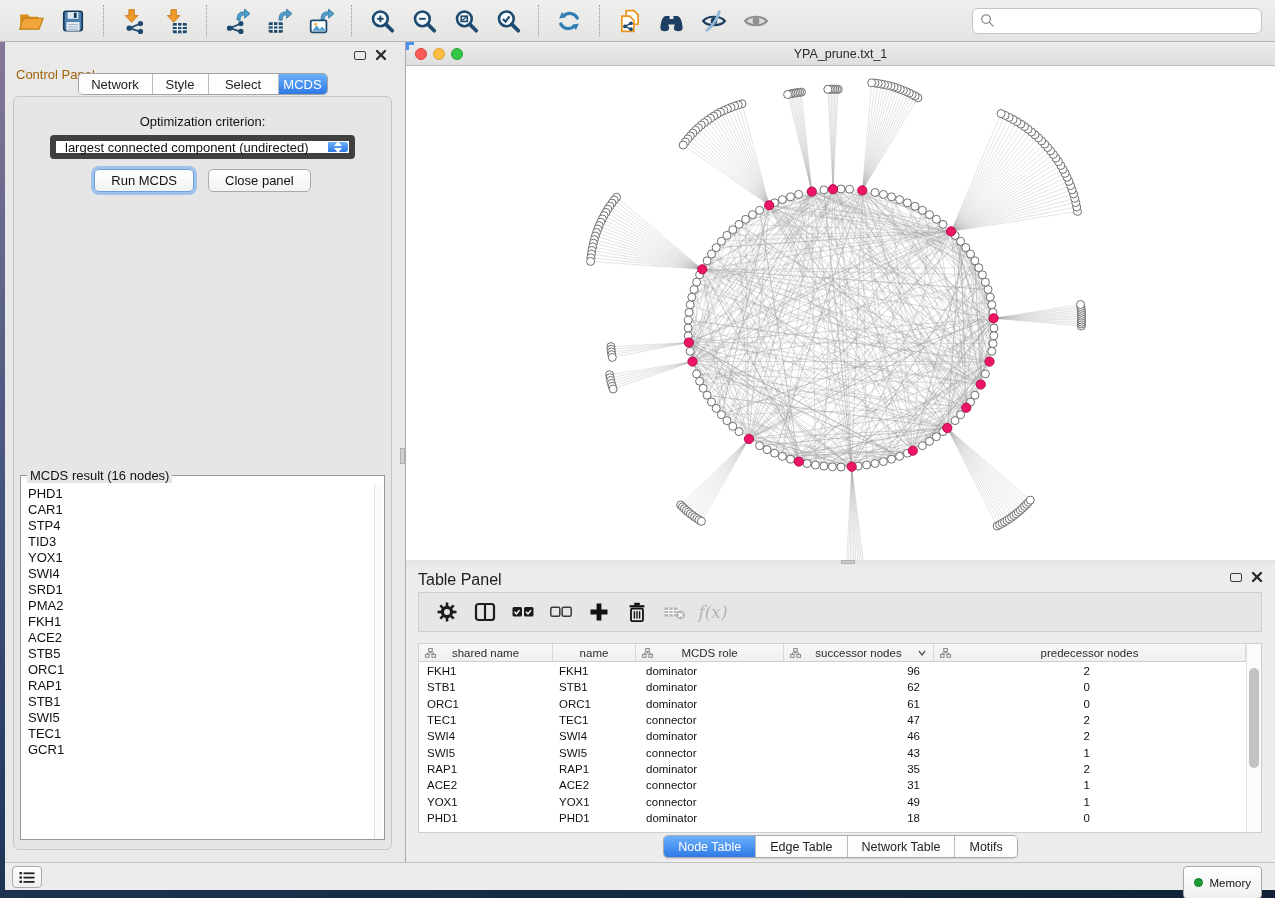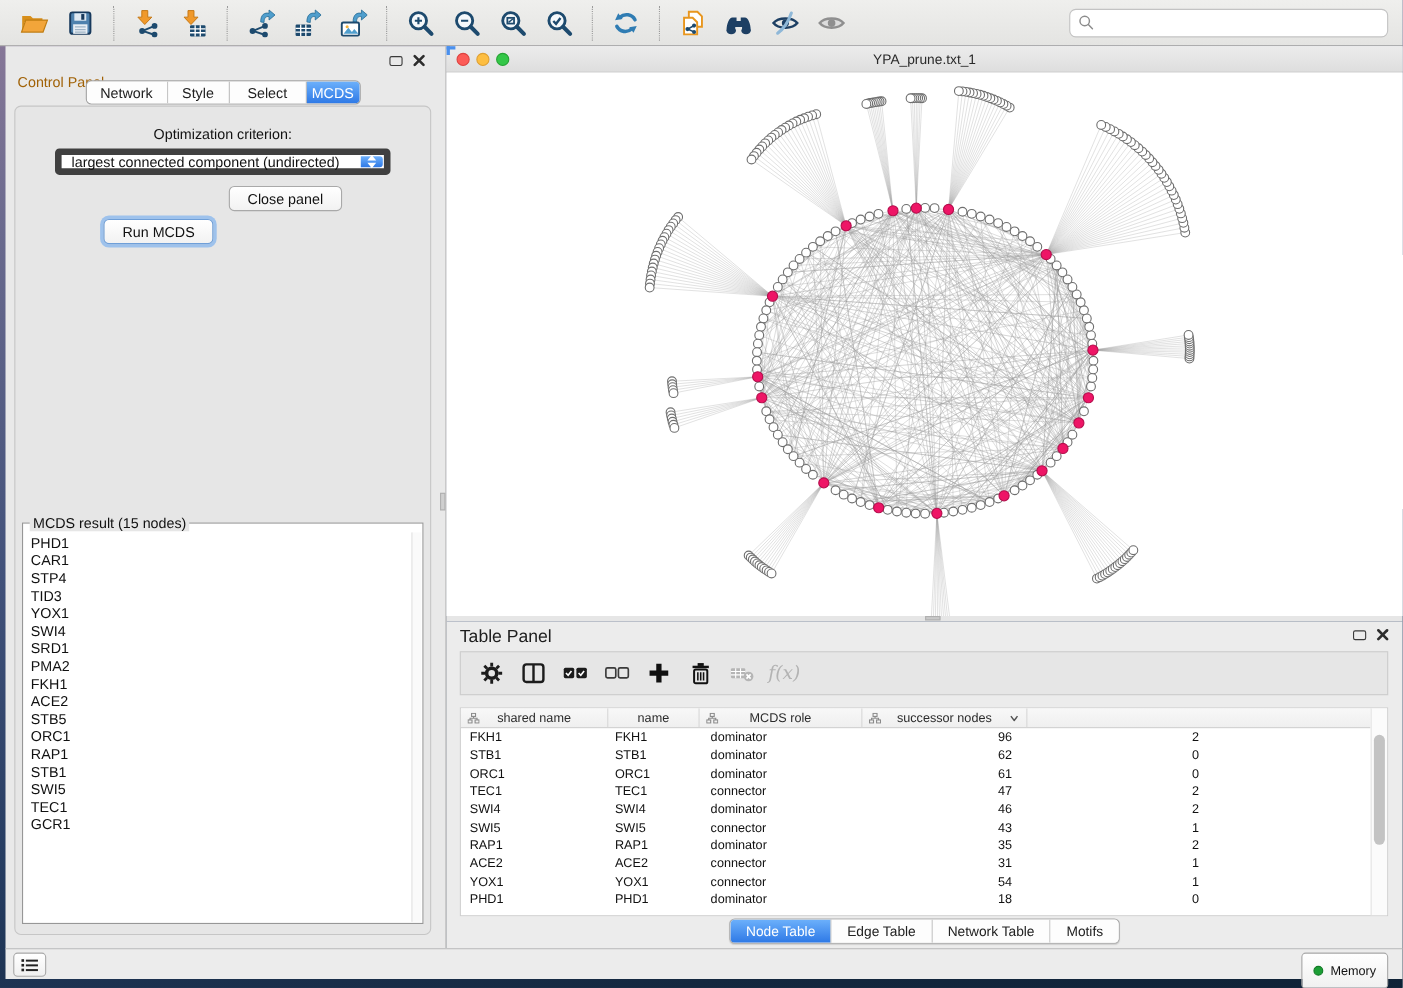--- a/index.html
+++ b/index.html
@@ -40,21 +40,21 @@
   .criterion { position:absolute; left:36px; right:36px; top:38px; height:24px; background:#fff;
     border:6px solid #404040; border-radius:4px; font-size:13px; color:#111;
     display:flex; align-items:center; padding-left:9px; }
   .criterion .stepper { position:absolute; right:1px; top:1px; bottom:1px; width:20px; border-radius:0 3px 3px 0;
     background:linear-gradient(#6fb1fc,#2e79e6); display:flex; flex-direction:column; align-items:center; justify-content:center; gap:2px; }
   .stepper .up { width:0; height:0; border-left:4px solid transparent; border-right:4px solid transparent; border-bottom:5px solid #fff; }
   .stepper .down { width:0; height:0; border-left:4px solid transparent; border-right:4px solid transparent; border-top:5px solid #fff; }
   .btn-row { position:absolute; top:72px; left:0; right:0; display:flex; justify-content:center; gap:14px; }
   .mac-btn { height:23px; padding:0 16px; background:linear-gradient(#ffffff,#f2f2f2); border:1px solid #a9a9a9;
     border-radius:5px; font-size:13px; color:#111; display:flex; align-items:center; }
-  .mac-btn.focused { box-shadow:0 0 0 3px rgba(120,175,240,.65); border-color:#6f9fd8;margin-top:30px; }
+  .mac-btn.focused { box-shadow:0 0 0 3px rgba(120,175,240,.65); border-color:#6f9fd8; }
 
   .mcds-fieldset { position:absolute; left:6px; right:6px; top:371px; bottom:9px;
     border:1px solid #979797; background:#fff; }
   .mcds-fieldset legend { font-size:13px; color:#111; margin-left:6px; padding:0 3px; background:#e6e6e6; }
   .mcds-list { position:absolute; left:1px; right:10px; top:2px; bottom:1px; overflow:hidden;
     font-size:13px; color:#111; padding:1px 0 0 6px; }
   .mcds-item { line-height:16px; }
   .mcds-scroll { position:absolute; right:1px; top:1px; bottom:1px; width:9px; background:#fafafa; border-left:1px solid #e2e2e2; }
 
   
@@ -316,21 +316,21 @@
           <span class="up"></span>
           <span class="down"></span>
         </span>
     </div>
     <div class="btn-row">
       <div class="mac-btn focused">Run MCDS</div>
       <div class="mac-btn">Close panel</div>
     </div>
 
     <fieldset class="mcds-fieldset">
-      <legend>MCDS result (15 nodes)</legend>
+      <legend>MCDS result (16 nodes)</legend>
       <div class="mcds-list">
           <div class="mcds-item">PHD1</div>
           <div class="mcds-item">CAR1</div>
           <div class="mcds-item">STP4</div>
           <div class="mcds-item">TID3</div>
           <div class="mcds-item">YOX1</div>
           <div class="mcds-item">SWI4</div>
           <div class="mcds-item">SRD1</div>
           <div class="mcds-item">PMA2</div>
           <div class="mcds-item">FKH1</div>
@@ -1364,20 +1364,31 @@
               <rect x="0.5" y="6.5" width="3.6" height="2.8"></rect>
               <rect x="6.9" y="6.5" width="3.6" height="2.8"></rect>
               <path d="M5.5 3.3 v1.6 M2.3 6.5 v-1.6 h6.4 v1.6"></path>
             </g>
           </svg>
         <span>successor nodes</span>
         <svg class="sortchev" width="8" height="6" viewBox="0 0 8 6">
             <path d="M1 1 L4 5 L7 1" fill="none" stroke="#555" stroke-width="1.3"></path>
           </svg>
       </div>
+      <div class="nt-hcell" style="flex:1">
+        <svg class="orgicon" width="11" height="10" viewBox="0 0 11 10">
+            <g fill="none" stroke="#8a8a8a" stroke-width="1">
+              <rect x="3.7" y="0.5" width="3.6" height="2.8"></rect>
+              <rect x="0.5" y="6.5" width="3.6" height="2.8"></rect>
+              <rect x="6.9" y="6.5" width="3.6" height="2.8"></rect>
+              <path d="M5.5 3.3 v1.6 M2.3 6.5 v-1.6 h6.4 v1.6"></path>
+            </g>
+          </svg>
+        <span style="position:absolute;left:0;right:180px;text-align:center;width:auto;min-width:100%;position:static;">predecessor nodes</span>
+      </div>
     </div>
     <div class="nt-body">
         <div class="nt-row">
           <div class="nt-cell c0">FKH1</div>
           <div class="nt-cell c1">FKH1</div>
           <div class="nt-cell c2">dominator</div>
           <div class="nt-cell c3">96</div>
           <div class="nt-cell c4">2</div>
         </div>
         <div class="nt-row">
@@ -1426,21 +1437,21 @@
           <div class="nt-cell c0">ACE2</div>
           <div class="nt-cell c1">ACE2</div>
           <div class="nt-cell c2">connector</div>
           <div class="nt-cell c3">31</div>
           <div class="nt-cell c4">1</div>
         </div>
         <div class="nt-row">
           <div class="nt-cell c0">YOX1</div>
           <div class="nt-cell c1">YOX1</div>
           <div class="nt-cell c2">connector</div>
-          <div class="nt-cell c3">54</div>
+          <div class="nt-cell c3">49</div>
           <div class="nt-cell c4">1</div>
         </div>
         <div class="nt-row">
           <div class="nt-cell c0">PHD1</div>
           <div class="nt-cell c1">PHD1</div>
           <div class="nt-cell c2">dominator</div>
           <div class="nt-cell c3">18</div>
           <div class="nt-cell c4">0</div>
         </div>
       </div>

